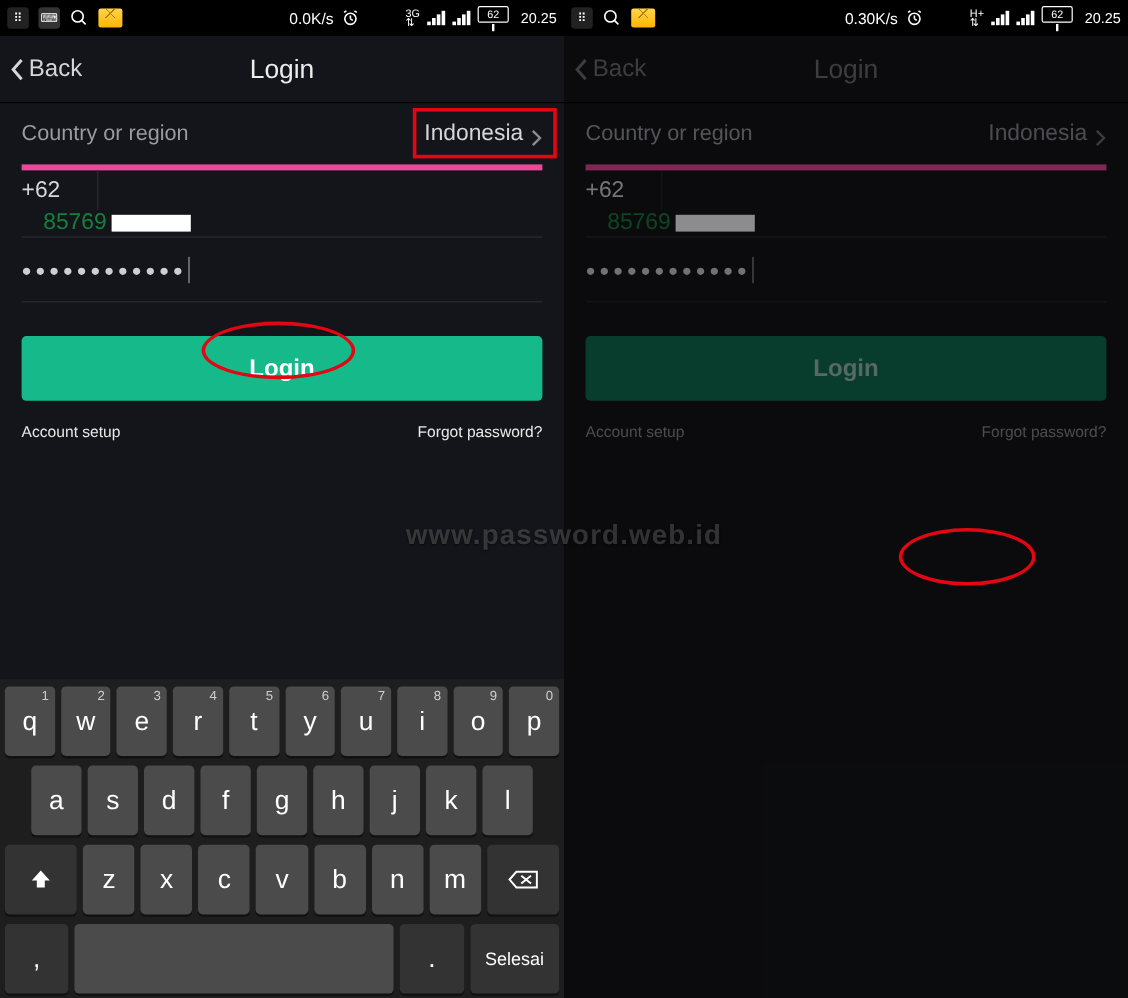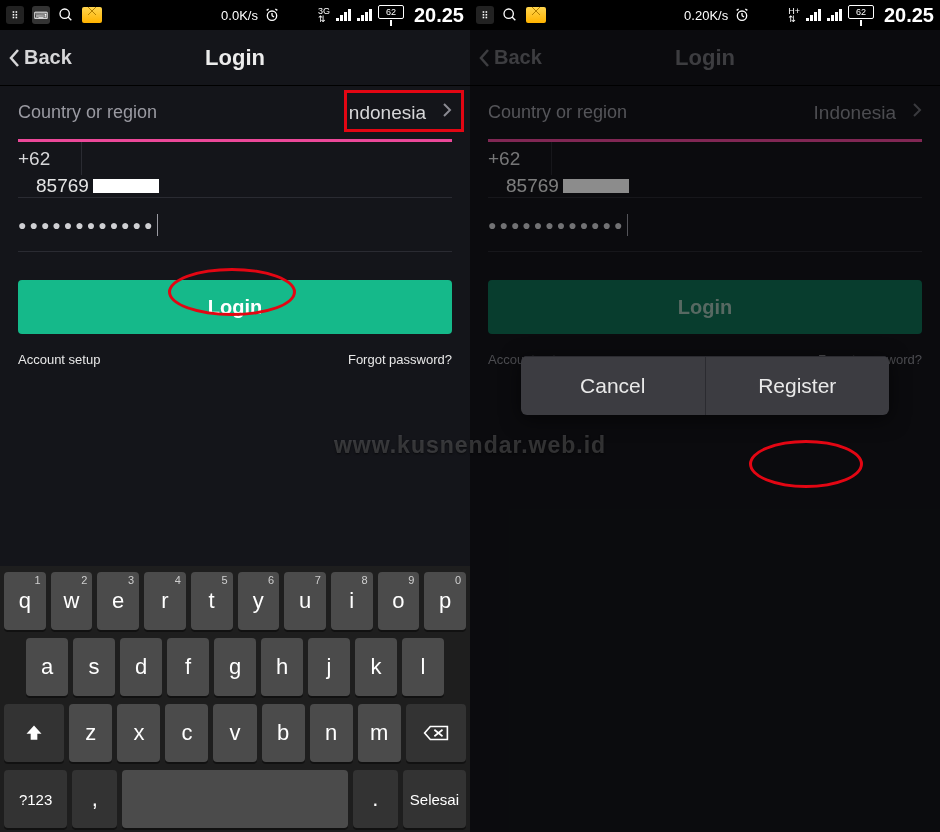--- a/index.html
+++ b/index.html
@@ -33,21 +33,21 @@
     display: flex;
     align-items: center;
     padding: 0 6px;
     font-size: 13px;
     justify-content: space-between;
     position: relative;
     z-index: 20;
   }
   .status-left { display:flex; align-items:center; gap:8px; }
   .status-right { display:flex; align-items:center; gap:6px; font-size:13px; }
-  .status-right .time { font-size: 20px; font-weight: 700; margin-left:4px; }
+  .status-right .time { font-size: 12px; font-weight: 400; margin-left:4px; }
   .ico { display:inline-flex; align-items:center; justify-content:center; }
   .bbm { width:18px;height:18px;background:#222;border-radius:3px;display:flex;align-items:center;justify-content:center;font-size:10px;}
   .mail { width:20px;height:16px;background:linear-gradient(#ffd54f,#ffb300);border-radius:2px;position:relative;}
   .mail::before{content:"";position:absolute;top:0;left:0;right:0;height:8px;background:linear-gradient(135deg,transparent 48%,#b37f00 48% 52%,transparent 52%),linear-gradient(-135deg,transparent 48%,#b37f00 48% 52%,transparent 52%);}
   .sig-bars { display:flex; align-items:flex-end; gap:1px; height:12px;}
   .sig-bars span{width:3px;background:#fff;}
   .sig-bars span:nth-child(1){height:3px}.sig-bars span:nth-child(2){height:6px}.sig-bars span:nth-child(3){height:9px}.sig-bars span:nth-child(4){height:12px}
   .battery { display:flex;align-items:center;gap:1px;flex-direction:column;}
   .battery-body{width:26px;height:14px;border:1px solid #fff;border-radius:2px;display:flex;align-items:center;justify-content:center;font-size:9px;}
   .battery-tip{width:2px;height:6px;background:#fff;}
@@ -55,47 +55,46 @@
   
   .navbar {
     height: 56px;
     display: flex;
     align-items: center;
     justify-content: center;
     position: relative;
     color: #e6e6e6;
     border-bottom: 1px solid #000;
     background:#14151a;
-    font-weight:bold;
   }
   .back-btn {
     position: absolute;
     left: 8px;
     display: flex;
     align-items: center;
     gap: 4px;
     color: #d6d6d8;
     font-size: 20px;
   }
   .nav-title { font-size: 22px; color:#ececec; }
   
   .content { padding: 0 18px; }
   .row {
     display:flex;
     align-items:center;
     justify-content:space-between;
-    border-bottom:3px solid #ec4899;
+    border-bottom:5px solid #ec4899;
     color:#9a9aa2;
     font-size:18px;
   }
   .country-row { height:56px; }
-  .country-right { display:flex; align-items:flex-start; gap:16px; color:#d6d6d8; font-size:19px;}
+  .country-right { display:flex; align-items:flex-end; gap:6px; color:#d6d6d8; font-size:19px;}
   .phone-row { height:56px; display:flex; align-items:flex-start; border-bottom:1px solid #2a2b32;flex-direction:column;}
   .dial { width:64px; color:#d6d6d8; font-size:19px; border-right:1px solid #2a2b32; height:100%; display:flex;align-items:center;}
-  .phone-val { padding-left:18px; color:#e5e5e5; font-size:19px; display:flex; align-items:center; gap:4px;}
+  .phone-val { padding-left:18px; color:#15803d; font-size:19px; display:flex; align-items:center; gap:4px;}
   .redact { display:inline-block;width:66px;height:14px;background:#fff;}
   .pwd-row { height:54px; display:flex; align-items:center; border-bottom:1px solid #2a2b32;}
   .pwd-dots { color:#cfcfd3; letter-spacing:3px; font-size:14px; display:flex;align-items:center;}
   .caret { display:inline-block;width:1px;height:22px;background:#9a9aa2;margin-left:2px;}
   .login-btn {
     margin-top:28px;
     height:54px;
     background:#15b98a;
     border-radius:4px;
     display:flex;align-items:center;justify-content:center;
@@ -320,21 +319,20 @@
       <div class="key">m</div>
       <div class="key bksp">
           <svg width="26" height="18" viewBox="0 0 32 20" fill="none" stroke="#fff" stroke-width="2">
             <path d="M9 2 H30 V18 H9 L2 10 Z"></path>
             <line x1="14" y1="6" x2="24" y2="14"></line>
             <line x1="24" y1="6" x2="14" y2="14"></line>
           </svg>
         </div>
     </div>
     <div class="krow">
-      <div class="key dark wide small-txt">?123</div>
       <div class="key dark" style="flex:1">,</div>
       <div class="key space"></div>
       <div class="key dark" style="flex:1">.</div>
       <div class="key dark wide small-txt">Selesai</div>
     </div>
   </div>
 </div>
 
 <div class="screen dimmed">
 
@@ -343,21 +341,21 @@
       <span class="ico bbm">⠿</span>
       <span class="ico">
           <svg width="16" height="16" viewBox="0 0 24 24" fill="none" stroke="#fff" stroke-width="2">
             <circle cx="10" cy="10" r="7"></circle>
             <line x1="20" y1="20" x2="15" y2="15"></line>
           </svg>
         </span>
       <span class="ico mail"></span>
     </div>
     <div class="status-right">
-      <span>0.20K/s</span>
+      <span>0.30K/s</span>
       <span class="ico">
           <svg width="16" height="16" viewBox="0 0 24 24" fill="none" stroke="#fff" stroke-width="2">
             <circle cx="12" cy="13" r="7"></circle>
             <line x1="12" y1="13" x2="12" y2="9"></line>
             <line x1="12" y1="13" x2="15" y2="15"></line>
             <line x1="4" y1="5" x2="7" y2="3"></line>
             <line x1="20" y1="5" x2="17" y2="3"></line>
           </svg>
         </span>
       <span class="threeg" style="font-size:9px">H+<br>⇅</span>
@@ -419,22 +417,18 @@
 
     <div class="links-row" style="color:#8a8a92">
       <span>Account setup</span>
       <span>Forgot password?</span>
     </div>
   </div>
 
   <div class="dim-overlay"></div>
 
   <div class="dialog">
-    <div class="dialog-actions">
-      <div>Cancel</div>
-      <div>Register</div>
-    </div>
   </div>
 
   <div class="red-oval" style="left:279px;top:440px;width:114px;height:48px"></div>
 </div>
 
-<div class="watermark">www.kusnendar.web.id</div>
+<div class="watermark">www.password.web.id</div>
 
 </body></html>

